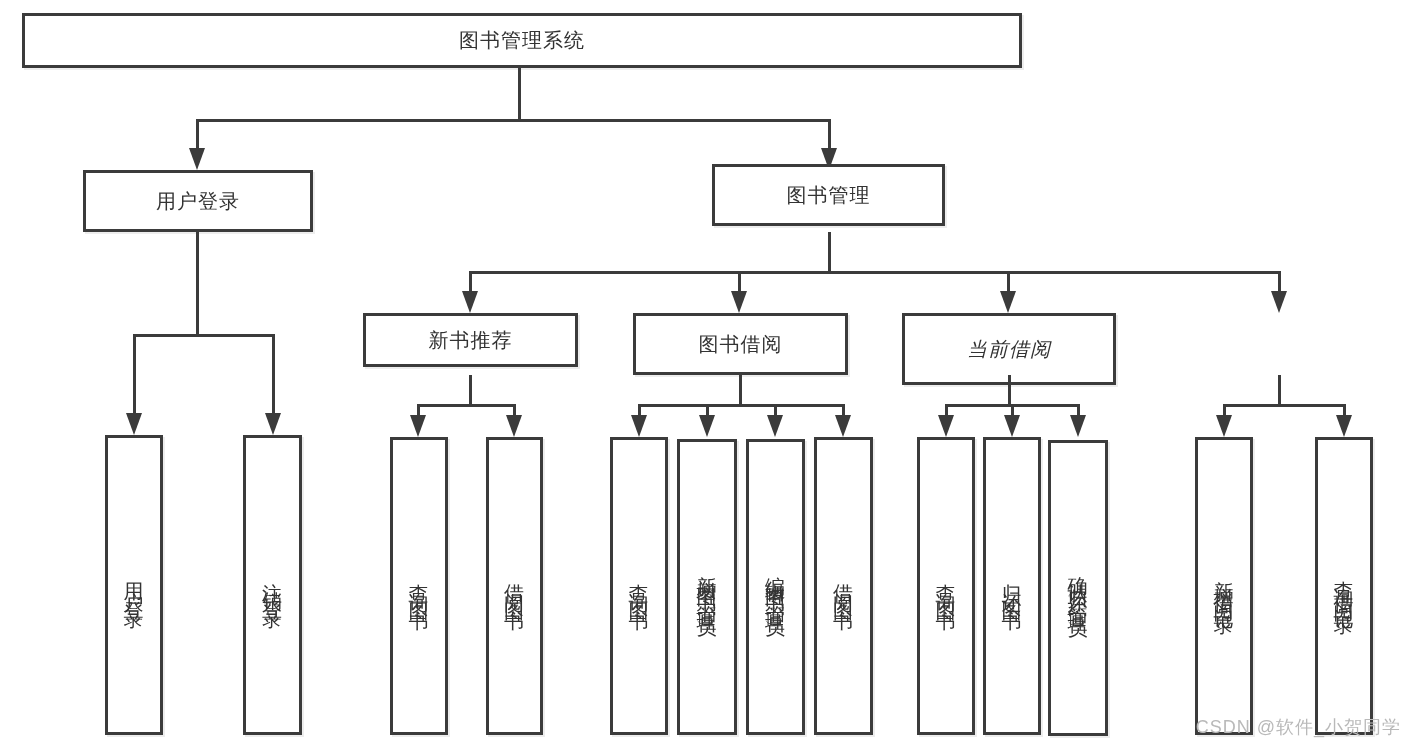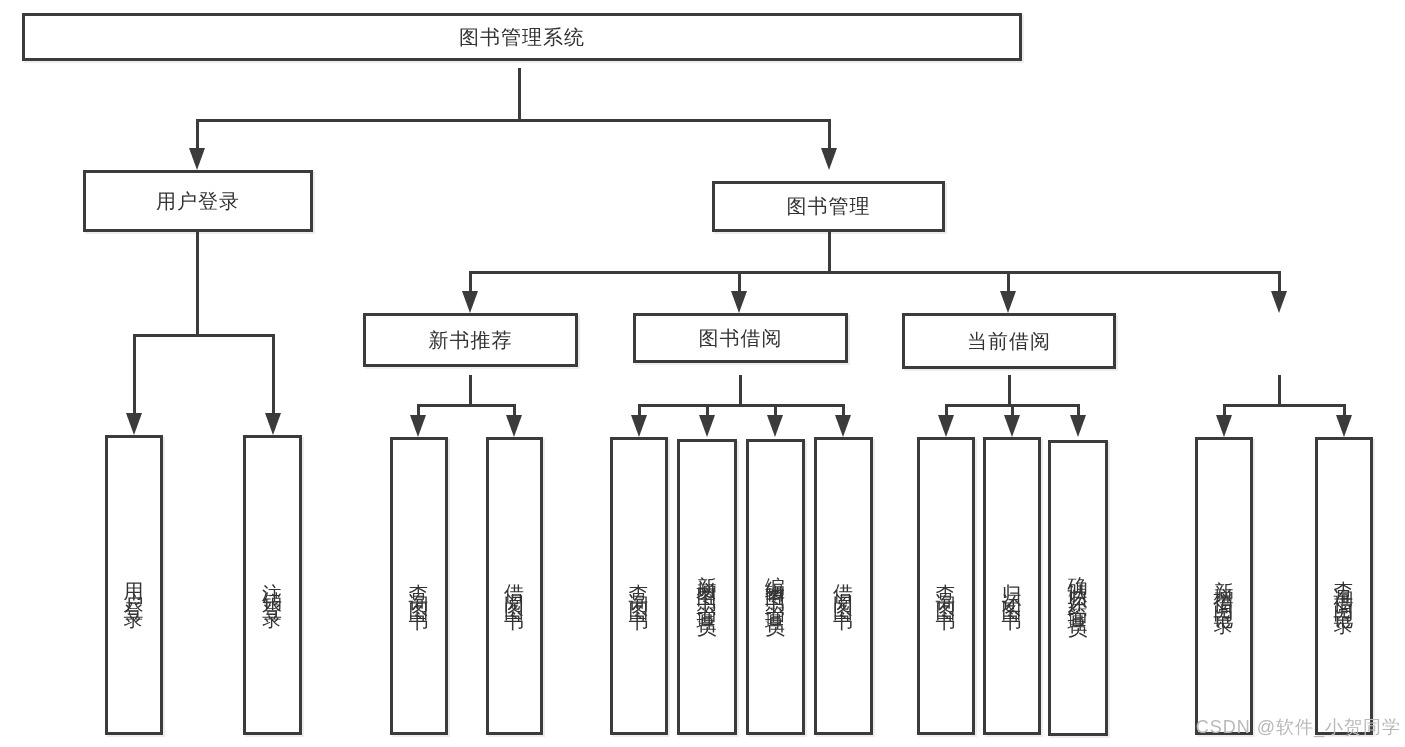--- a/index.html
+++ b/index.html
@@ -61,35 +61,35 @@
     color: #b9b9b9;
     letter-spacing: 1px;
     white-space: nowrap;
   }
 </style>
 </head>
 <body>
 
 <div class="canvas">
 
-  <div class="box" style="left:22px; top:13px; width:1000px; height:48px;">
+  <div class="box" style="left:22px; top:13px; width:1000px; height:55px;">
     <span>图书管理系统</span>
   </div>
 
   <div class="vline" style="left:518px; top:68px; height:53px;"></div>
   <div class="hline" style="left:196px; top:119px; width:635px;"></div>
   <div class="vline" style="left:196px; top:119px; height:32px;"></div>
   <div class="arrow-down" style="left:189px; top:148px;"></div>
   <div class="vline" style="left:828px; top:119px; height:32px;"></div>
   <div class="arrow-down" style="left:821px; top:148px;"></div>
 
   <div class="box" style="left:83px; top:170px; width:230px; height:62px;">
     <span>用户登录</span>
   </div>
-  <div class="box" style="left:712px; top:181px; width:233px; height:51px;">
+  <div class="box" style="left:712px; top:164px; width:233px; height:62px;">
     <span>图书管理</span>
   </div>
 
   <div class="vline" style="left:196px; top:232px; height:105px;"></div>
   <div class="hline" style="left:133px; top:334px; width:141px;"></div>
   <div class="vline" style="left:133px; top:334px; height:81px;"></div>
   <div class="arrow-down" style="left:126px; top:413px;"></div>
   <div class="vline" style="left:272px; top:334px; height:81px;"></div>
   <div class="arrow-down" style="left:265px; top:413px;"></div>
 
@@ -100,24 +100,24 @@
   <div class="vline" style="left:738px; top:271px; height:22px;"></div>
   <div class="arrow-down" style="left:731px; top:291px;"></div>
   <div class="vline" style="left:1007px; top:271px; height:22px;"></div>
   <div class="arrow-down" style="left:1000px; top:291px;"></div>
   <div class="vline" style="left:1278px; top:271px; height:22px;"></div>
   <div class="arrow-down" style="left:1271px; top:291px;"></div>
 
   <div class="box" style="left:363px; top:313px; width:215px; height:54px;">
     <span>新书推荐</span>
   </div>
-  <div class="box" style="left:633px; top:313px; width:215px; height:50px;">
+  <div class="box" style="left:633px; top:313px; width:215px; height:62px;">
     <span>图书借阅</span>
   </div>
-  <div class="box" style="left:902px; top:313px; width:214px; height:56px;">
+  <div class="box" style="left:902px; top:313px; width:214px; height:72px;font-style:italic;">
     <span>当前借阅</span>
   </div>
 
   <div class="vline" style="left:469px; top:375px; height:32px;"></div>
   <div class="hline" style="left:417px; top:404px; width:98px;"></div>
   <div class="vline" style="left:417px; top:404px; height:13px;"></div>
   <div class="arrow-down" style="left:410px; top:415px;"></div>
   <div class="vline" style="left:513px; top:404px; height:13px;"></div>
   <div class="arrow-down" style="left:506px; top:415px;"></div>
 

